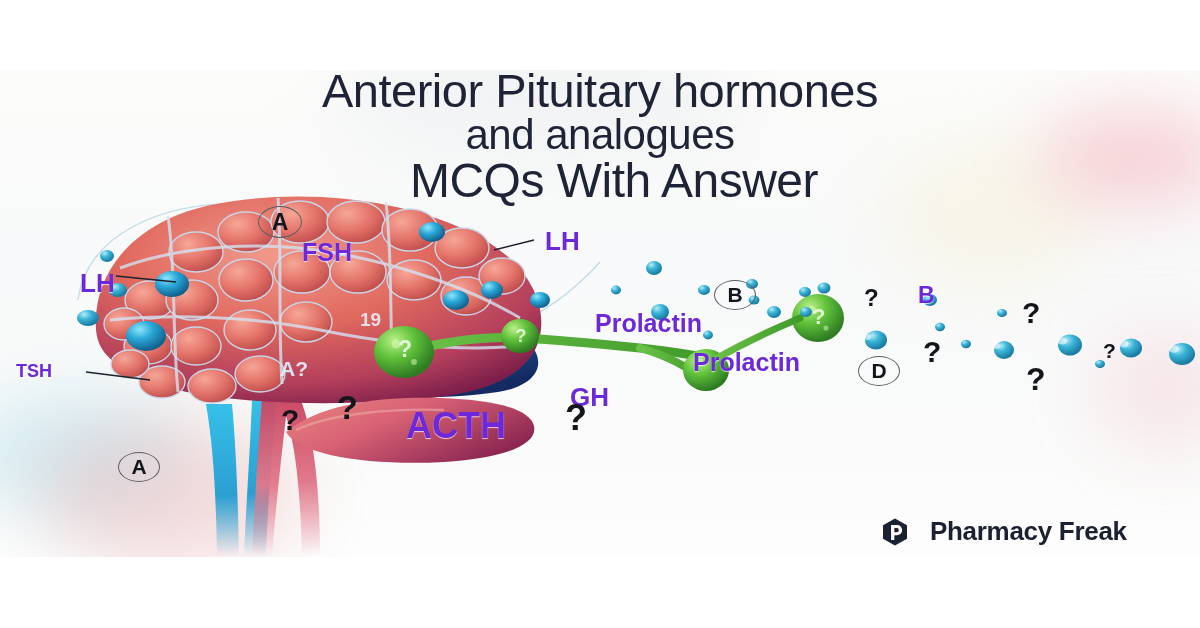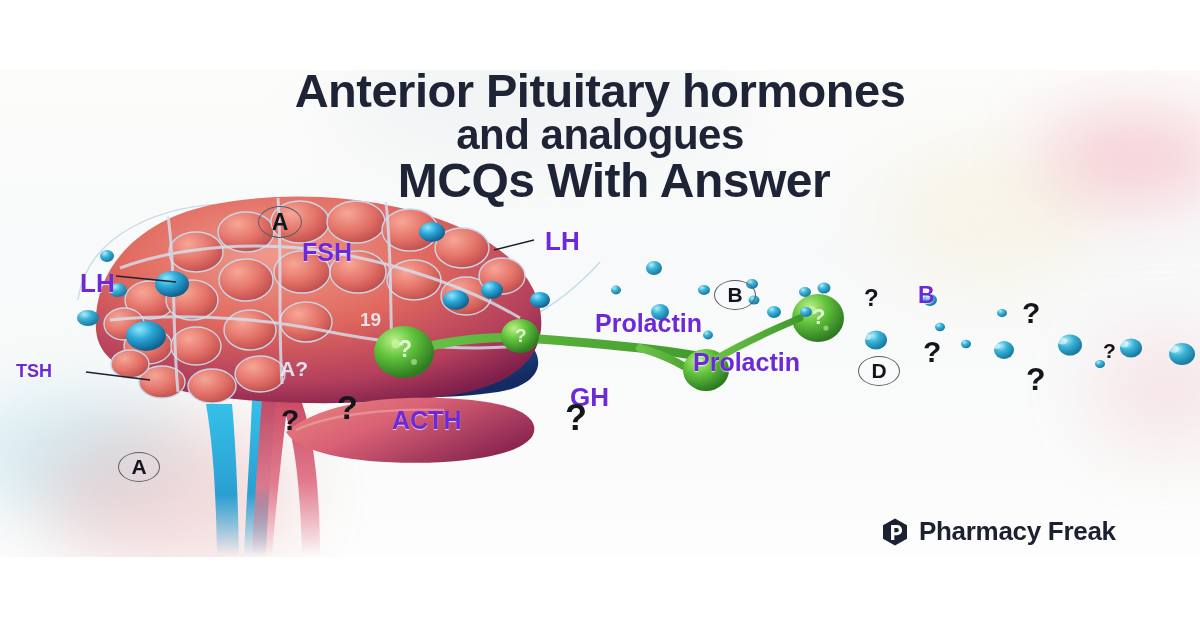--- a/index.html
+++ b/index.html
@@ -26,21 +26,21 @@
   .blob-pink-bl{left:40px;top:420px;width:260px;height:150px;background:#e8a9ab;opacity:.38;}
   .blob-pink-tr{left:1040px;top:110px;width:190px;height:95px;background:#f3a8b4;opacity:.5;}
   .blob-pink-r{left:1090px;top:330px;width:150px;height:120px;background:#f0b2bd;opacity:.28;}
   .blob-cream{left:880px;top:140px;width:220px;height:150px;background:#f6f0d8;opacity:.5;}
   .blob-grey{left:330px;top:40px;width:420px;height:120px;background:#dfe4ea;opacity:.35;}
 
   
   .title{
     position:absolute;left:0;top:72px;width:1200px;
     text-align:center;color:#1e2436;
-    font-weight:bold;font-size:46px;line-height:38px;
+    font-weight:normal;font-size:46px;line-height:38px;
     letter-spacing:-0.5px;
   }
   .title .l1,.title .l2,.title .l3{display:block;}
   .title .l1{font-size:47px;}
   .title .l2{font-size:42px;margin-top:6px;}
   .title .l3{font-size:48px;margin-top:8px;margin-left:28px;}
 
   
   svg.art{position:absolute;left:0;top:0;width:1200px;height:628px;}
 
@@ -53,21 +53,21 @@
   .qm{
     position:absolute;color:#14161c;font-weight:bold;line-height:1;
   }
   .badge{
     position:absolute;display:flex;align-items:center;justify-content:center;
     border:1.6px solid #5b5f66;border-radius:50%;
     color:#13161d;font-weight:bold;background:transparent;
   }
 
   
-  .wm{position:absolute;left:880px;top:516px;display:flex;align-items:center;gap:9px;}
+  .wm{position:absolute;left:880px;top:516px;display:flex;align-items:center;gap:20px;}
   .wm-text{color:#1b2130;font-weight:bold;font-size:26px;letter-spacing:-0.3px;}
 </style>
 </head>
 <body>
 
 <div id="canvas">
 
   <div class="bg-layer bg-base"></div>
   <div class="blob blob-grey"></div>
   <div class="blob blob-cream"></div>
@@ -268,21 +268,21 @@
       <path d="M116,276 L176,282"></path>
       <path d="M86,372 L150,380"></path>
       <path d="M534,240 L494,250"></path>
     </g>
   </svg>
 
   <div class="lbl" style="left:302px;top:240px;font-size:25px;">FSH</div>
   <div class="lbl" style="left:545px;top:228px;font-size:26px;">LH</div>
   <div class="lbl" style="left:80px;top:270px;font-size:26px;">LH</div>
   <div class="lbl" style="left:16px;top:362px;font-size:18px;">TSH</div>
-  <div class="lbl" style="left:392px;top:408px;font-size:25px;">ACTH</div>
+  <div class="lbl" style="left:406px;top:408px;font-size:36px;">ACTH</div>
   <div class="lbl" style="left:570px;top:358px;font-size:26px;margin-top:26px;">GH</div>
   <div class="lbl" style="left:595px;top:311px;font-size:25px;">Prolactin</div>
   <div class="lbl" style="left:693px;top:350px;font-size:25px;">Prolactin</div>
 
   <div class="qm" style="left:325px;top:310px;font-size:19px;color:#eaf6ff;opacity:.85;margin-left:35px;">19</div>
   <div class="qm" style="left:398px;top:338px;font-size:23px;color:#eafde4;opacity:.9;">?</div>
   <div class="qm" style="left:515px;top:326px;font-size:19px;color:#eafde4;opacity:.9;">?</div>
   <div class="qm" style="left:812px;top:306px;font-size:22px;color:#eafde4;opacity:.9;">?</div>
   <div class="lbl" style="left:280px;top:358px;font-size:21px;color:#dff0ff;text-shadow:none;opacity:.9;">A?</div>
 

